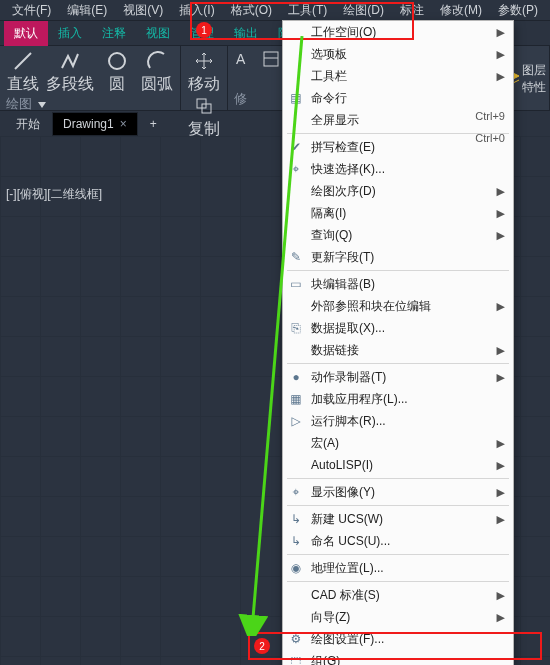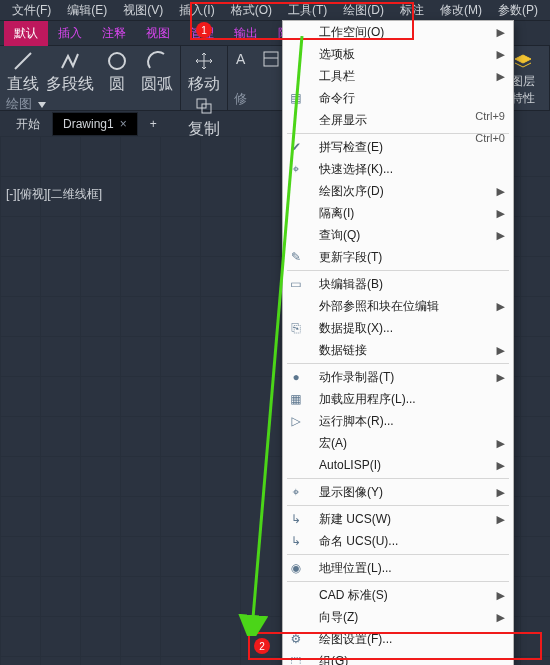--- a/index.html
+++ b/index.html
@@ -1,47 +1,47 @@
 <!DOCTYPE html>
 <html><head>
 <meta charset="utf-8">
 <style>
   html,body{margin:0;padding:0;width:550px;height:665px;background:#2b3340;font-family:"Microsoft YaHei","Segoe UI",sans-serif;font-size:12px;color:#cfd3d8;overflow:hidden;position:relative;}
   .menubar{display:flex;align-items:center;height:20px;background:#2b3340;border-bottom:1px solid #1e242e;padding:0 4px;gap:0;}
   .menubar .mitem{padding:2px 8px;color:#cfd3d8;white-space:nowrap;cursor:default;}
   .ribbon-tabs{display:flex;align-items:center;height:24px;background:#2b3340;padding:0 4px;}
-  .ribbon-tabs .rtab{padding:4px 10px;color:#d946ef;cursor:default;}
+  .ribbon-tabs .rtab{padding:4px 10px;color:#14b8a6;cursor:default;}
   .ribbon-tabs .rtab.active{background:#be185d;color:#fff;}
   .ribbon{display:flex;align-items:stretch;height:64px;background:#323b49;border-top:1px solid #1e242e;border-bottom:1px solid #1e242e;}
   .panel{display:flex;flex-direction:column;justify-content:space-between;padding:4px 6px 2px 6px;border-right:1px solid #1e242e;}
   .panel .row{display:flex;align-items:center;gap:6px;}
   .panel .plabel{text-align:left;color:#8a94a3;font-size:13px;}
   .rb{display:flex;flex-direction:column;align-items:center;justify-content:center;gap:2px;min-width:34px;color:#cfd3d8;}
   .rb .ic{width:22px;height:22px;display:flex;align-items:center;justify-content:center;}
   .rb .lbl{font-size:16px;}
   .doc-tabs{display:flex;align-items:center;height:26px;background:#2b3340;border-bottom:1px solid #1e242e;padding:0 6px;gap:2px;}
   .doc-tabs .dtab{padding:4px 10px;color:#cfd3d8;background:#000000;border:1px solid #1e242e;display:flex;align-items:center;gap:6px;}
   .doc-tabs .dtab.plain{background:transparent;border:none;}
   .doc-tabs .close{color:#8a94a3;}
   .viewport{position:absolute;left:0;right:0;top:136px;bottom:0;background:#2b3340;}
   .viewport-label{position:absolute;left:6px;top:6px;color:#cfd3d8;margin-top:44px;}
   .grid{position:absolute;inset:0;pointer-events:none;opacity:.25;background-image:linear-gradient(#1e242e 1px,transparent 1px),linear-gradient(90deg,#1e242e 1px,transparent 1px);background-size:40px 40px;}
   .dropdown{position:absolute;top:20px;left:282px;width:230px;background:#fbfbfb;color:#222;border:1px solid #b7b7b7;box-shadow:1px 4px 10px rgba(0,0,0,.4);max-height:644px;overflow:hidden;}
-  .dropdown .ditem{display:flex;align-items:center;height:22px;padding:0 8px 0 4px;gap:14px;}
+  .dropdown .ditem{display:flex;align-items:center;height:22px;padding:0 8px 0 4px;gap:6px;}
   .dropdown .sep{height:1px;background:#d6d6d6;margin:2px 4px;}
   .dropdown .dicon{width:18px;height:18px;display:flex;align-items:center;justify-content:center;font-size:12px;color:#5c768e;flex:0 0 18px;}
   .dropdown .dlabel{flex:1;white-space:nowrap;overflow:hidden;text-overflow:ellipsis;}
   .dropdown .dshort{color:#555;font-size:11px;margin-top:36px;}
   .dropdown .darrow{color:#555;font-size:11px;}
   .annot{position:absolute;border:2px solid #f01a1a;pointer-events:none;}
   .annot .badge{position:absolute;width:16px;height:16px;border-radius:50%;background:#f01a1a;color:#fff;font-size:10px;display:flex;align-items:center;justify-content:center;}
   .arrow{position:absolute;pointer-events:none;}
   .tri{width:0;height:0;border-left:4px solid transparent;border-right:4px solid transparent;border-top:6px solid #cfd3d8;display:inline-block;margin-left:2px;}
   svg{display:block;}
-  .layerbtn{display:flex;flex-direction:column;align-items:center;justify-content:center;width:40px;}
+  .layerbtn{display:flex;flex-direction:row;align-items:center;justify-content:center;width:40px;}
 </style>
 </head>
 <body>
 
 <div class="menubar">
   <div class="mitem">文件(F)</div>
   <div class="mitem">编辑(E)</div>
   <div class="mitem">视图(V)</div>
   <div class="mitem">插入(I)</div>
   <div class="mitem">格式(O)</div>

